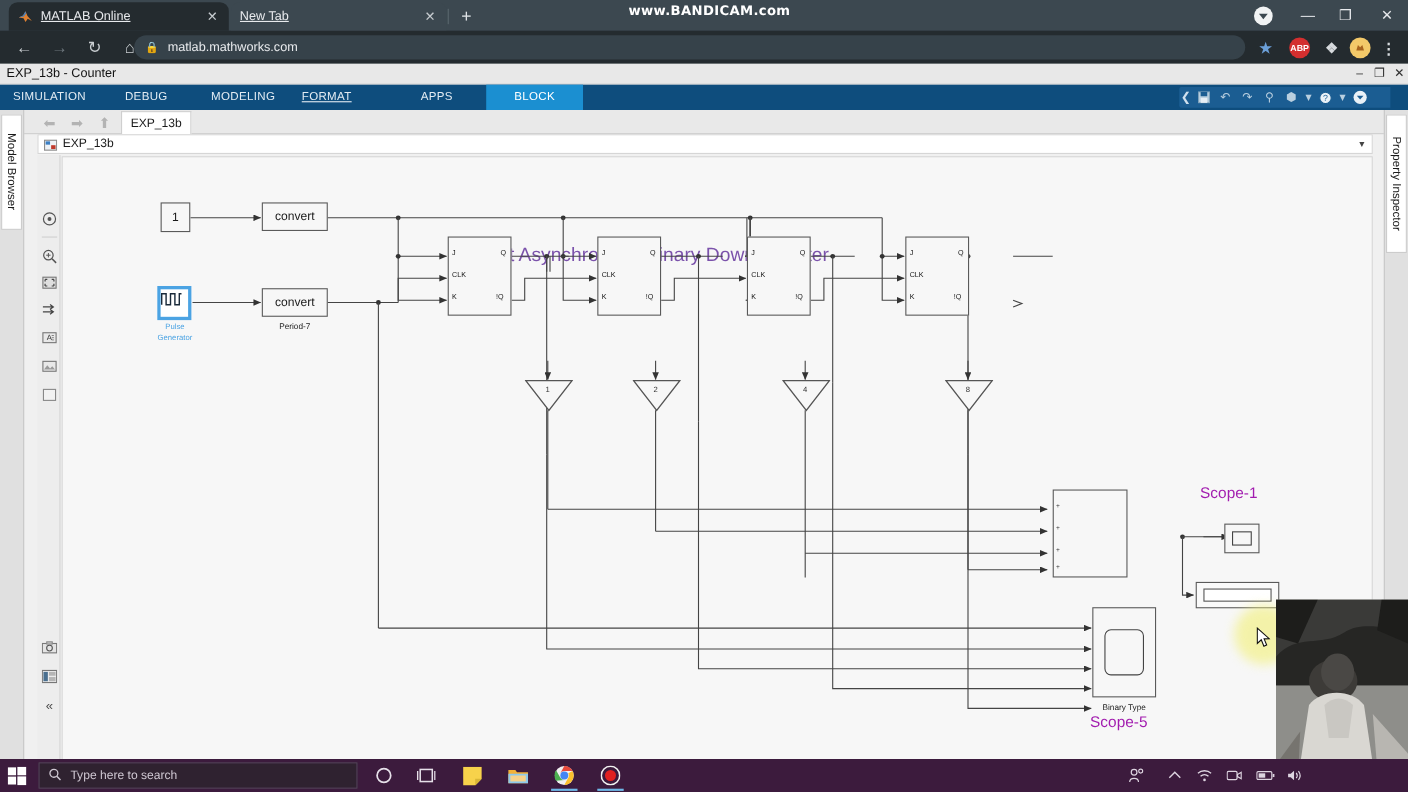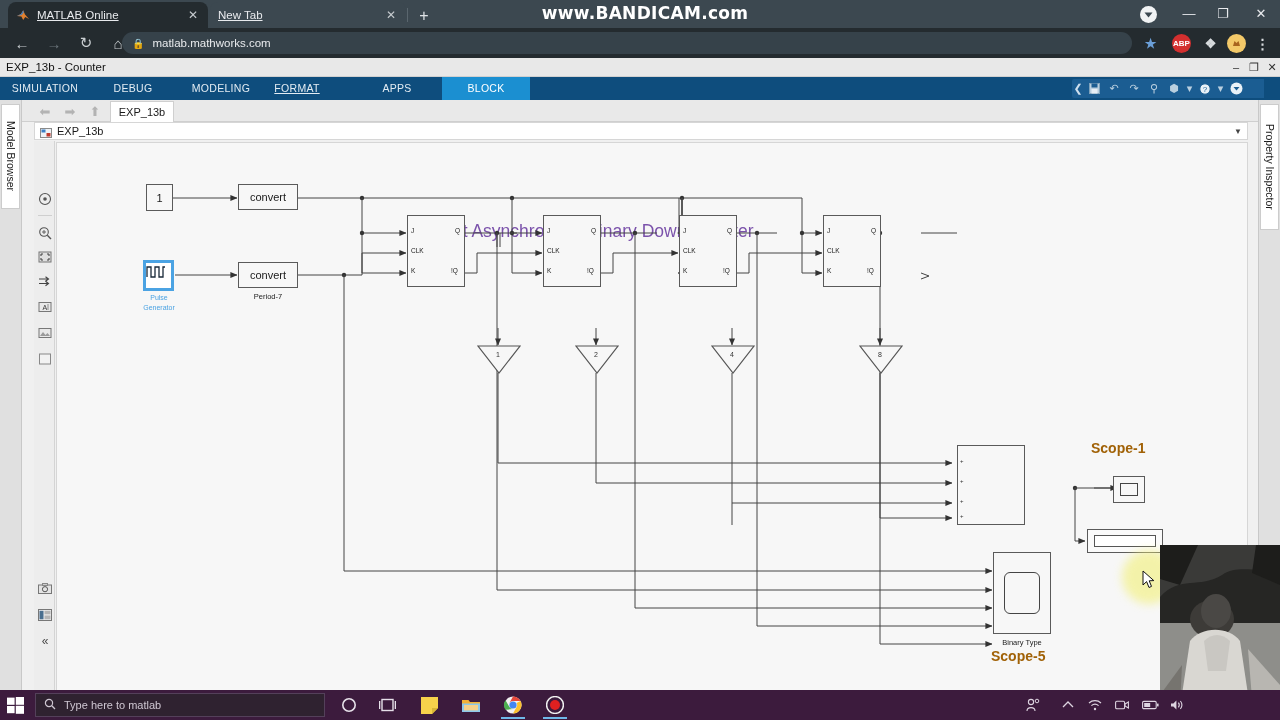--- a/index.html
+++ b/index.html
@@ -37,21 +37,21 @@
   }
   .tab-sep{
     position:absolute; top:8px; width:1px; height:14px; background:#5a666e;
   }
   .newtab-btn{
     position:absolute; top:6px; width:20px; height:20px;
     color:#dfe3e6; font-size:16px; line-height:20px; text-align:center;
   }
   .bandicam{
     position:absolute; top:3px; left:515px; width:260px; height:22px;
-    text-align:center; font-weight:bold; font-size:17px; color:#ffffff;
+    text-align:center; font-weight:bold; font-size:12px; color:#ffffff;
     letter-spacing:0.3px;
     font-family:"DejaVu Sans", sans-serif;
   }
   .win-ctrl{
     position:absolute; top:4px; width:22px; height:20px;
     color:#e8eaed; font-size:13px; line-height:20px; text-align:center;
   }
   .rec-dot{
     position:absolute; top:6px; left:1140px; width:17px; height:17px;
     border-radius:50%; background:#f1f3f4;
@@ -211,21 +211,21 @@
   .pulse-blk{
     position:absolute; width:31px; height:31px;
     background:#ffffff; border:3px solid #4ba3e3;
     display:flex; align-items:center; justify-content:center;
   }
   .pulse-lbl{
     position:absolute; text-align:center; font-size:7px; color:#4ba3e3;
     width:70px; line-height:10px;
   }
   .scope-lbl{
-    position:absolute; font-size:14px; color:#a16207; white-space:nowrap;font-weight:bold;
+    position:absolute; font-size:14px; color:#a21caf; white-space:nowrap;
   }
   .gain-val{
     position:absolute; font-size:7px; color:#333;
   }
   .plus-mark{
     position:absolute; font-size:6px; color:#333;
   }
 
   
   .cursor-glow{
@@ -706,21 +706,21 @@
     </svg>
   </div>
 
   <div class="tb-search">
     <span style="margin-right:8px;">
       <svg width="12" height="12" viewBox="0 0 12 12">
           <circle cx="5" cy="5" r="3.6" fill="none" stroke="#cfc7d2" stroke-width="1.2"></circle>
           <path d="M7.8,7.8 L11,11" stroke="#cfc7d2" stroke-width="1.3"></path>
         </svg>
     </span>
-    <span>Type here to matlab</span>
+    <span>Type here to search</span>
   </div>
 
   <div class="tb-ico" style="left:332px;">
     <svg width="16" height="16" viewBox="0 0 16 16">
         <circle cx="8" cy="8" r="6.2" fill="none" stroke="#e6e0e9" stroke-width="1.6"></circle>
       </svg>
   </div>
   <div class="tb-ico" style="left:370px;">
     <svg width="17" height="14" viewBox="0 0 17 14">
         <rect x="3" y="1.5" width="11" height="11" fill="none" stroke="#e6e0e9" stroke-width="1.4"></rect>

